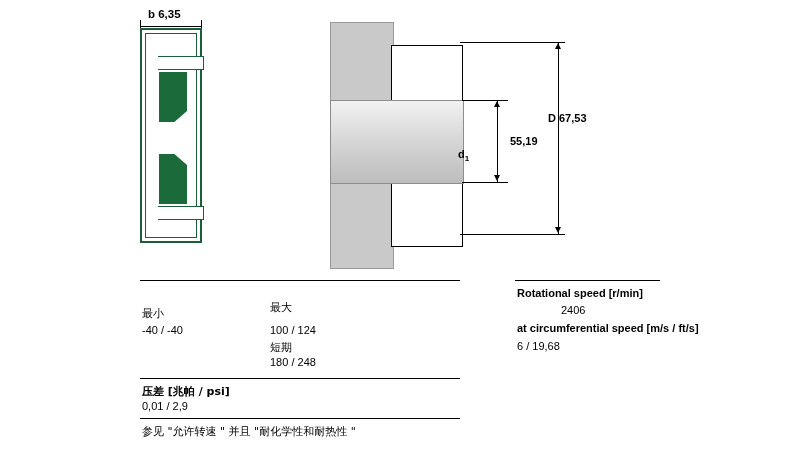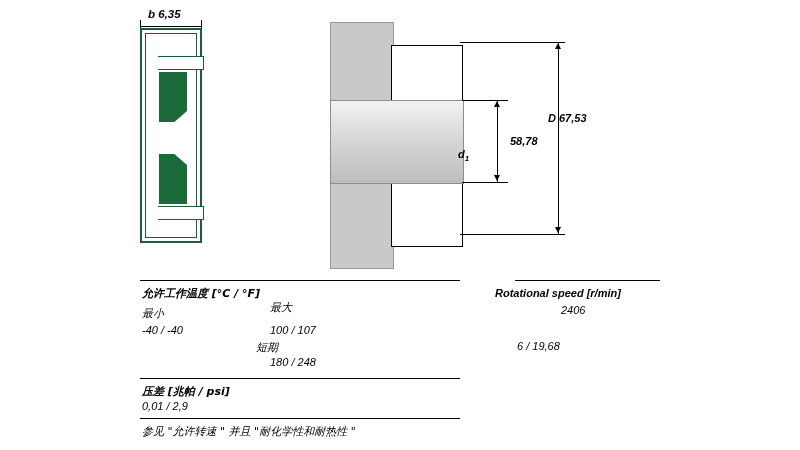--- a/index.html
+++ b/index.html
@@ -12,21 +12,20 @@
     height: 450px;
     font-family: "Liberation Sans", sans-serif;
     color: #000000;
     position: relative;
     overflow: hidden;
   }
   .stage {
     position: relative;
     width: 645px;
     height: 450px;
-    font-style: italic;
   }
 
   
   .abs { position: absolute; }
   .dimtext {
     font-size: 11.5px;
     font-weight: bold;
     color: #000;
     white-space: nowrap;
   }
@@ -159,43 +158,43 @@
   <div class="shaft" style="left:330px; top:100px; width:132px; height:82px;"></div>
 
   <div class="dimline-v" style="left:497px; top:100px; height:82px;"></div>
   <div class="dimline" style="left:462px; top:100px; width:46px;"></div>
   <div class="dimline" style="left:462px; top:182px; width:46px;"></div>
   <div class="arrow-up" style="left:494px; top:101px;"></div>
   <div class="arrow-down" style="left:494px; top:175px;"></div>
   <div class="txt dimtext" style="left:458px; top:148px;">
     <span>d</span><span class="sub">1</span>
   </div>
-  <div class="txt dimtext" style="left:510px; top:135px;">58,78</div>
+  <div class="txt dimtext" style="left:510px; top:135px;">55,19</div>
 
   <div class="dimline-v" style="left:558px; top:42px; height:192px;"></div>
   <div class="dimline" style="left:460px; top:42px; width:105px;"></div>
   <div class="dimline" style="left:460px; top:234px; width:105px;"></div>
   <div class="arrow-up" style="left:555px; top:43px;"></div>
   <div class="arrow-down" style="left:555px; top:227px;"></div>
   <div class="txt dimtext" style="left:548px; top:112px;">D  67,53</div>
 
   <div class="rule" style="left:140px; top:280px; width:320px;"></div>
-  <div class="txt bold cn" style="left:142px; top:286px;">允许工作温度 [°C / °F]</div>
   <div class="txt cn" style="left:142px; top:306px;">最小</div>
   <div class="txt cn" style="left:270px; top:300px;">最大</div>
   <div class="txt" style="left:142px; top:324px;">-40   /   -40</div>
-  <div class="txt" style="left:270px; top:324px;">100   /   107</div>
-  <div class="txt cn" style="left:256px; top:340px;">短期</div>
+  <div class="txt" style="left:270px; top:324px;">100   /   124</div>
+  <div class="txt cn" style="left:270px; top:340px;">短期</div>
   <div class="txt" style="left:270px; top:356px;">180   /   248</div>
 
   <div class="rule" style="left:140px; top:378px; width:320px;"></div>
   <div class="txt bold cn" style="left:142px; top:384px;">压差 [兆帕 / psi]</div>
   <div class="txt" style="left:142px; top:400px;">0,01   /   2,9</div>
 
   <div class="rule" style="left:140px; top:418px; width:320px;"></div>
   <div class="txt cn" style="left:142px; top:424px;">参见 "允许转速 " 并且 "耐化学性和耐热性 "</div>
 
   <div class="rule" style="left:515px; top:280px; width:145px;"></div>
-  <div class="txt bold" style="left:495px; top:287px;">Rotational speed [r/min]</div>
+  <div class="txt bold" style="left:517px; top:287px;">Rotational speed [r/min]</div>
   <div class="txt" style="left:517px; top:304px;margin-left:44px;">2406</div>
+  <div class="txt bold" style="left:517px; top:322px;">at circumferential speed [m/s / ft/s]</div>
   <div class="txt" style="left:517px; top:340px;">6      /    19,68</div>
 
 </div>
 
 </body></html>

